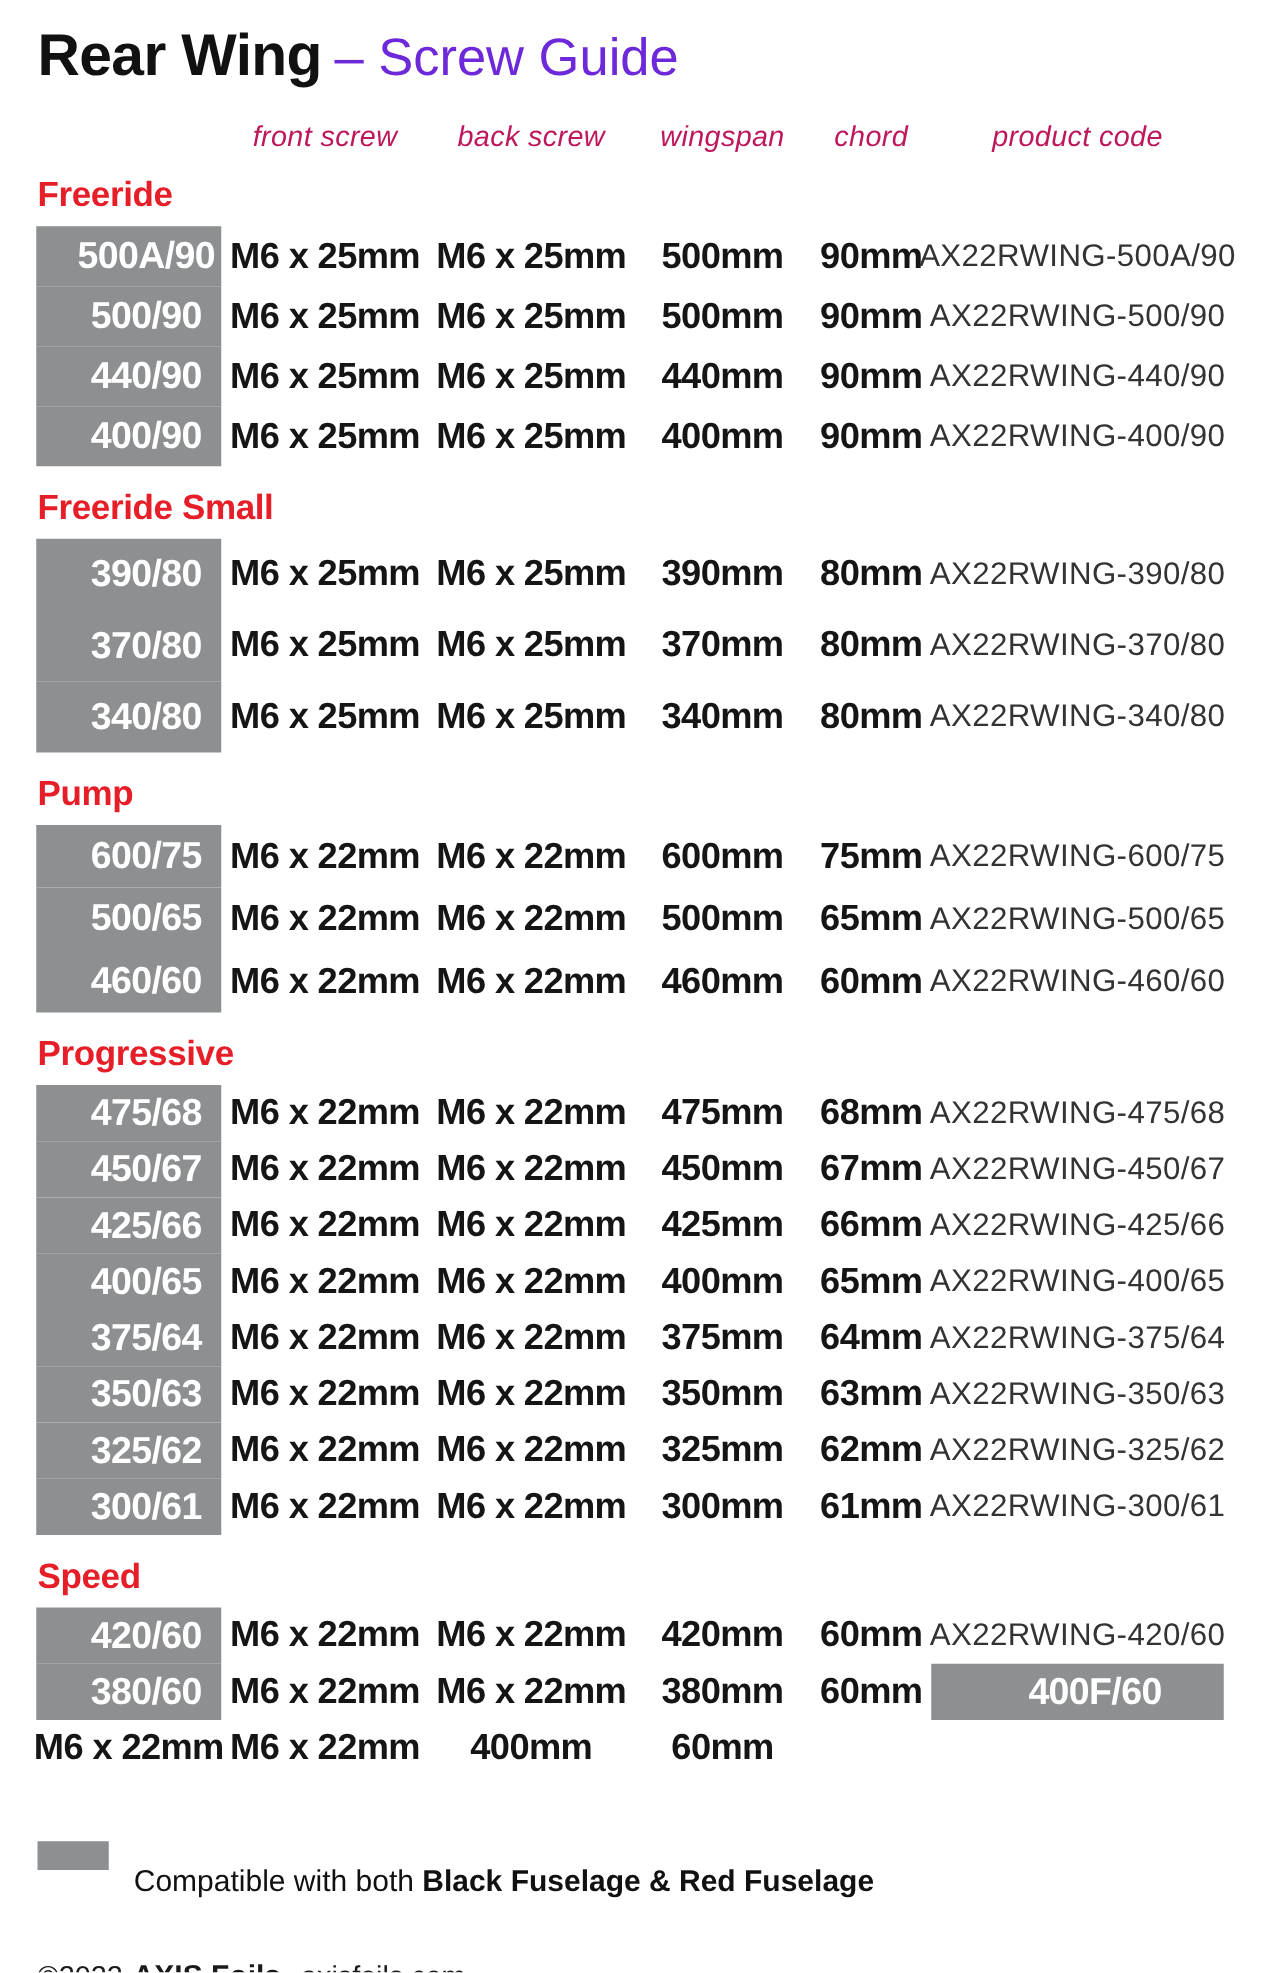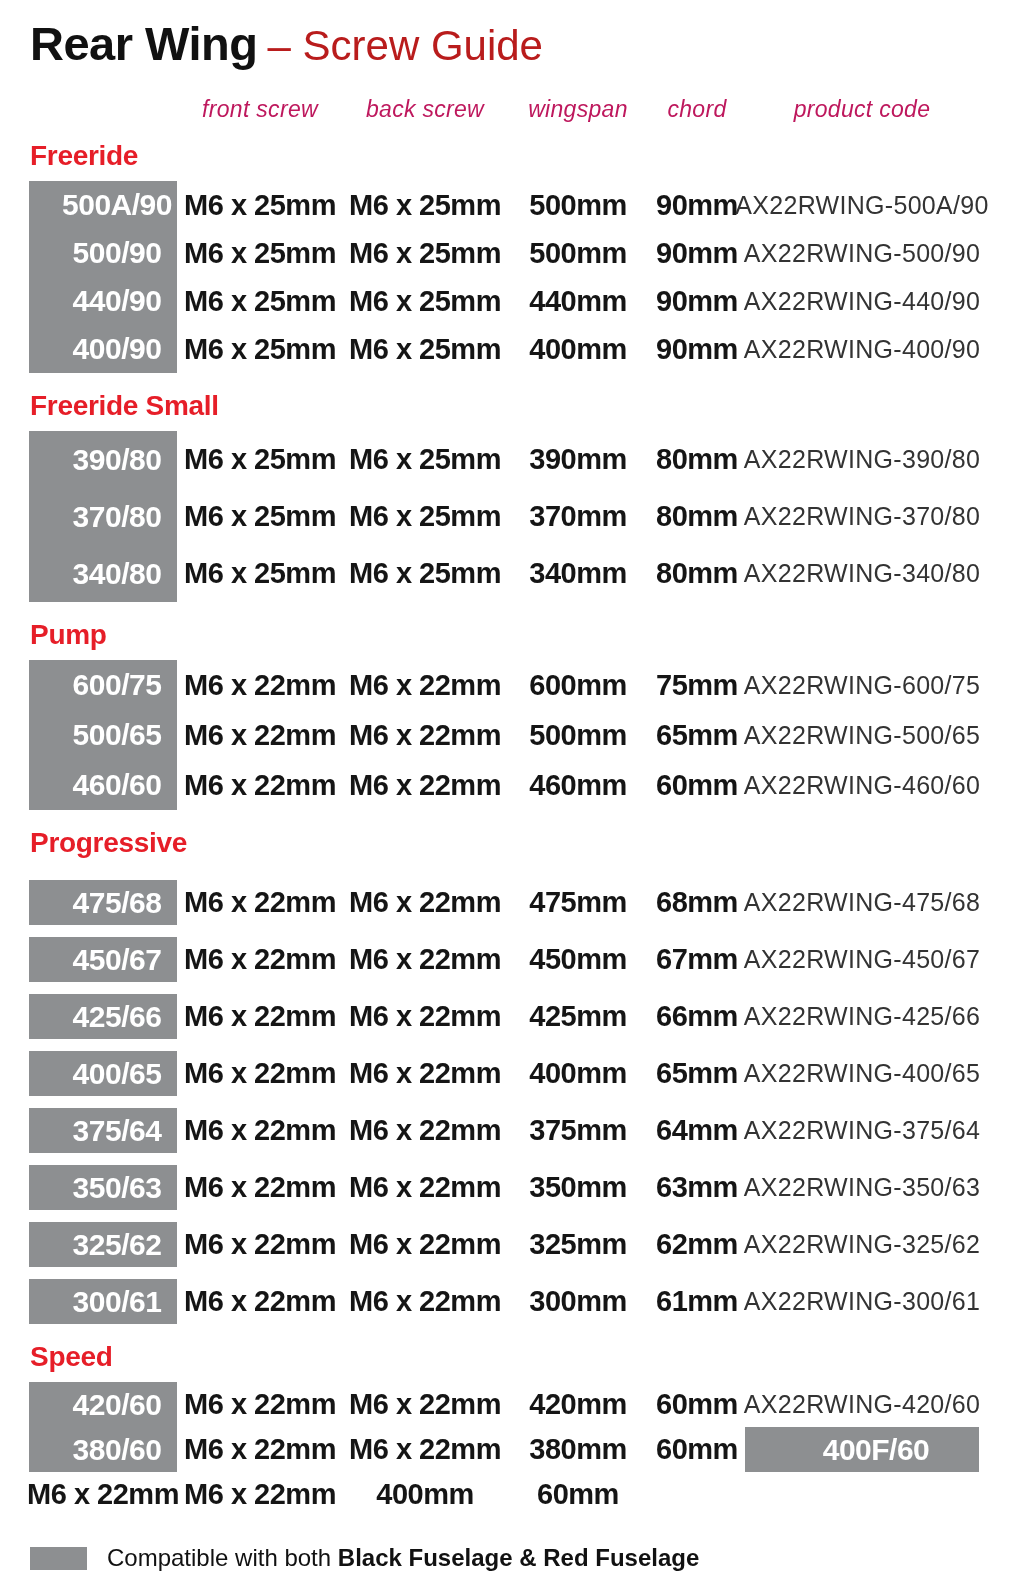--- a/index.html
+++ b/index.html
@@ -19,21 +19,21 @@
     font-size: 47px;
     line-height: 47px;
     font-weight: 700;
     color: #111111;
     letter-spacing: -0.5px;
     white-space: nowrap;
   }
   h1 .t-sub {
     font-size: 42px;
     font-weight: 400;
-    color: #b91c1c;
+    color: #6d28d9;
     letter-spacing: 0;
     margin-left: 10px;
   }
   
   .grid {
     display: grid;
     grid-template-columns: 148px 166px 164px 142px 96px 234px;
     width: 950px;
     margin-left: 29px;
   }
@@ -62,21 +62,21 @@
   
   .cell {
     display: flex;
     align-items: center;
     justify-content: center;
     white-space: nowrap;
   }
   .s0 .cell { height: 48px; }
   .s1 .cell { height: 57px; }
   .s2 .cell { height: 50px; }
-  .s3 .cell { height: 45px; margin-top: 12px; }
+  .s3 .cell { height: 45px; }
   .s4 .cell { height: 45px; }
   .cell.model {
     background: var(--badge-gray, #8d8f91);
     color: #ffffff;
     font-weight: 700;
     font-size: 30px;
     letter-spacing: -0.5px;
     padding-left: 28px;
   }
   .cell.front_screw, .cell.back_screw, .cell.wingspan, .cell.chord {
@@ -97,21 +97,21 @@
     display: flex;
     align-items: center;
   }
   .legend .swatch {
     display: inline-block;
     width: 57px;
     height: 23px;
     background: var(--badge-gray, #8d8f91);
     margin-right: 20px;
   }
-  .legend-text { font-size: 24px; color: #111111; }
+  .legend-text { font-size: 24px; color: #111111; margin-top: 44px; }
   .legend-text b { font-weight: 700; }
   
   .footer {
     margin: 48px 0 0 30px;
     display: flex;
     align-items: baseline;
     font-size: 23px;
     color: #1a1a1a;
   }
   .footer .brand { font-weight: 700; font-size: 24px; margin-left: 8px; }

